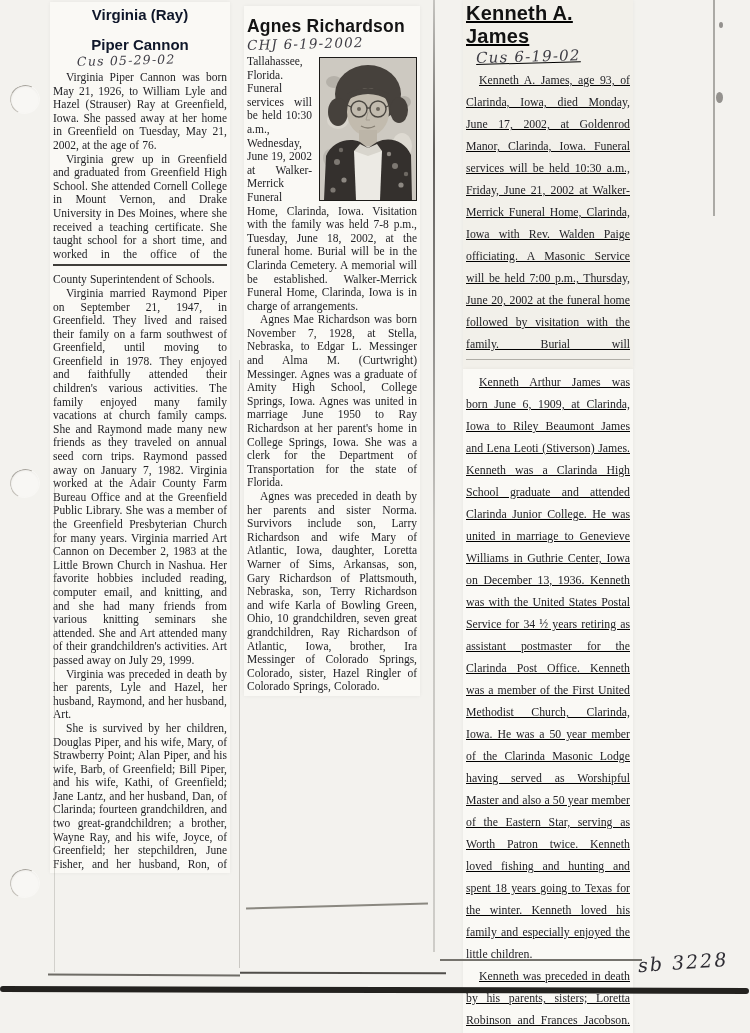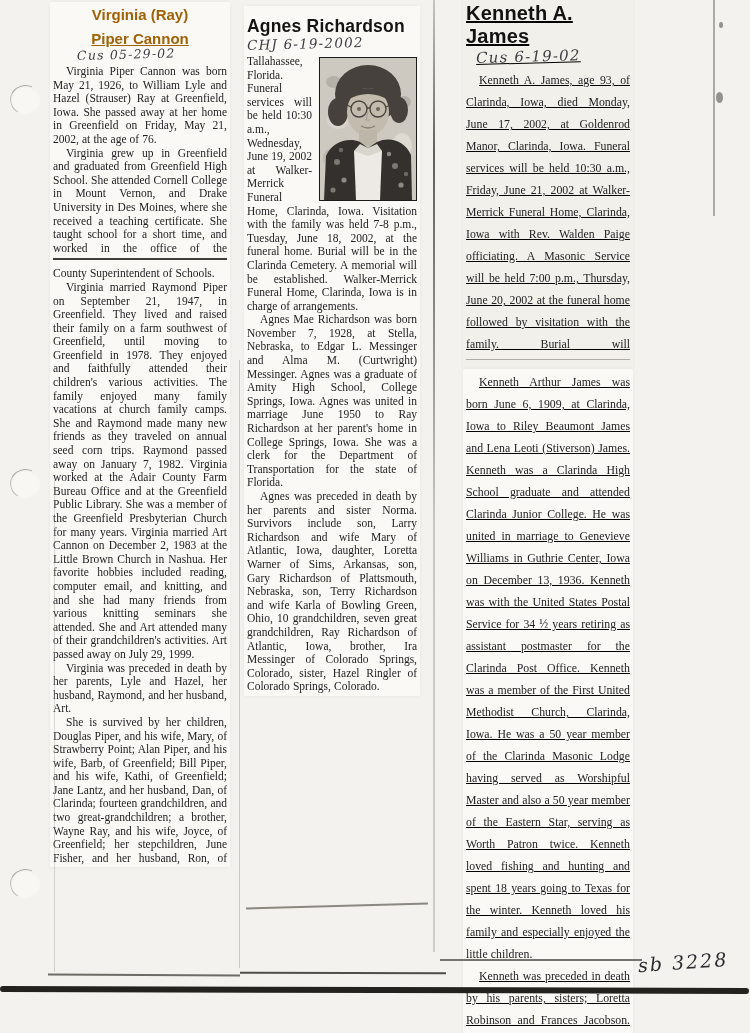--- a/index.html
+++ b/index.html
@@ -44,21 +44,21 @@
     font-size:11.5px;line-height:13.6px;text-align:justify;
     color:#232327;margin:0;hyphens:auto;-webkit-hyphens:auto;
     word-spacing:.02em;
   }
   .col-right .bt{font-size:11.8px;line-height:22px;}
   .ind{text-indent:13px;}
   .cut{text-align-last:justify;-moz-text-align-last:justify;}
   .head-sm{
     font-family:"Liberation Sans","DejaVu Sans",sans-serif;
     font-weight:bold;font-size:15px;line-height:17.5px;
-    text-align:center;color:#a16207;margin:2px 0 0;
+    text-align:center;color:#0f172a;margin:2px 0 0;
   }
   .head-md{
     font-family:"Liberation Sans","DejaVu Sans",sans-serif;
     font-weight:bold;font-size:17.5px;line-height:20px;
     color:#141414;margin:8px 0 0;letter-spacing:.2px;
   }
   .head-lg{
     font-family:"Liberation Sans","DejaVu Sans",sans-serif;
     font-weight:bold;font-size:20px;line-height:23px;
     color:#121212;margin:0;letter-spacing:.2px;
@@ -93,23 +93,23 @@
 
 <div id="page">
 
   <div class="hole" style="top:85px;"></div>
   <div class="hole" style="top:469px;"></div>
   <div class="hole" style="top:869px;"></div>
 
   <div class="col col-left">
     <div class="clip">
       <h2 class="head-sm">Virginia (Ray)</h2>
-      <h2 class="head-sm" style="margin-top:6px;text-decoration:underline;">Piper Cannon</h2>
+      <h2 class="head-sm" style="margin-top:12px;">Piper Cannon</h2>
       <div class="hand hand-sm" style="margin-left:24px;">Cus 05-29-02</div>
-      <p class="bt ind">Virginia Piper Cannon was born May 21, 1926, to William Lyle and Hazel (Strauser) Ray at Greenfield, Iowa. She passed away at her home in Greenfield on Friday, May 21, 2002, at the age of 76.</p>
+      <p class="bt ind">Virginia Piper Cannon was born May 21, 1926, to William Lyle and Hazel (Strauser) Ray at Greenfield, Iowa. She passed away at her home in Greenfield on Tuesday, May 21, 2002, at the age of 76.</p>
       <p class="bt ind cut">Virginia grew up in Greenfield and graduated from Greenfield High School. She attended Cornell College in Mount Vernon, and Drake University in Des Moines, where she received a teaching certificate. She taught school for a short time, and worked in the office of the</p>
       <div class="cut-rule"></div>
       <p class="bt">County Superintendent of Schools.</p>
       <p class="bt ind">Virginia married Raymond Piper on September 21, 1947, in Greenfield. They lived and raised their family on a farm southwest of Greenfield, until moving to Greenfield in 1978. They enjoyed and faithfully attended their children's various activities. The family enjoyed many family vacations at church family camps. She and Raymond made many new friends as they traveled on annual seed corn trips. Raymond passed away on January 7, 1982. Virginia worked at the Adair County Farm Bureau Office and at the Greenfield Public Library. She was a member of the Greenfield Presbyterian Church for many years. Virginia married Art Cannon on December 2, 1983 at the Little Brown Church in Nashua. Her favorite hobbies included reading, computer email, and knitting, and and she had many friends from various knitting seminars she attended. She and Art attended many of their grandchildren's activities. Art passed away on July 29, 1999.</p>
       <p class="bt ind">Virginia was preceded in death by her parents, Lyle and Hazel, her husband, Raymond, and her husband, Art.</p>
       <p class="bt ind cut">She is survived by her children, Douglas Piper, and his wife, Mary, of Strawberry Point; Alan Piper, and his wife, Barb, of Greenfield; Bill Piper, and his wife, Kathi, of Greenfield; Jane Lantz, and her husband, Dan, of Clarinda; fourteen grandchildren, and two great-grandchildren; a brother, Wayne Ray, and his wife, Joyce, of Greenfield; her stepchildren, June Fisher, and her husband, Ron, of</p>
     </div>
   </div>
 
   <div class="col col-mid">

